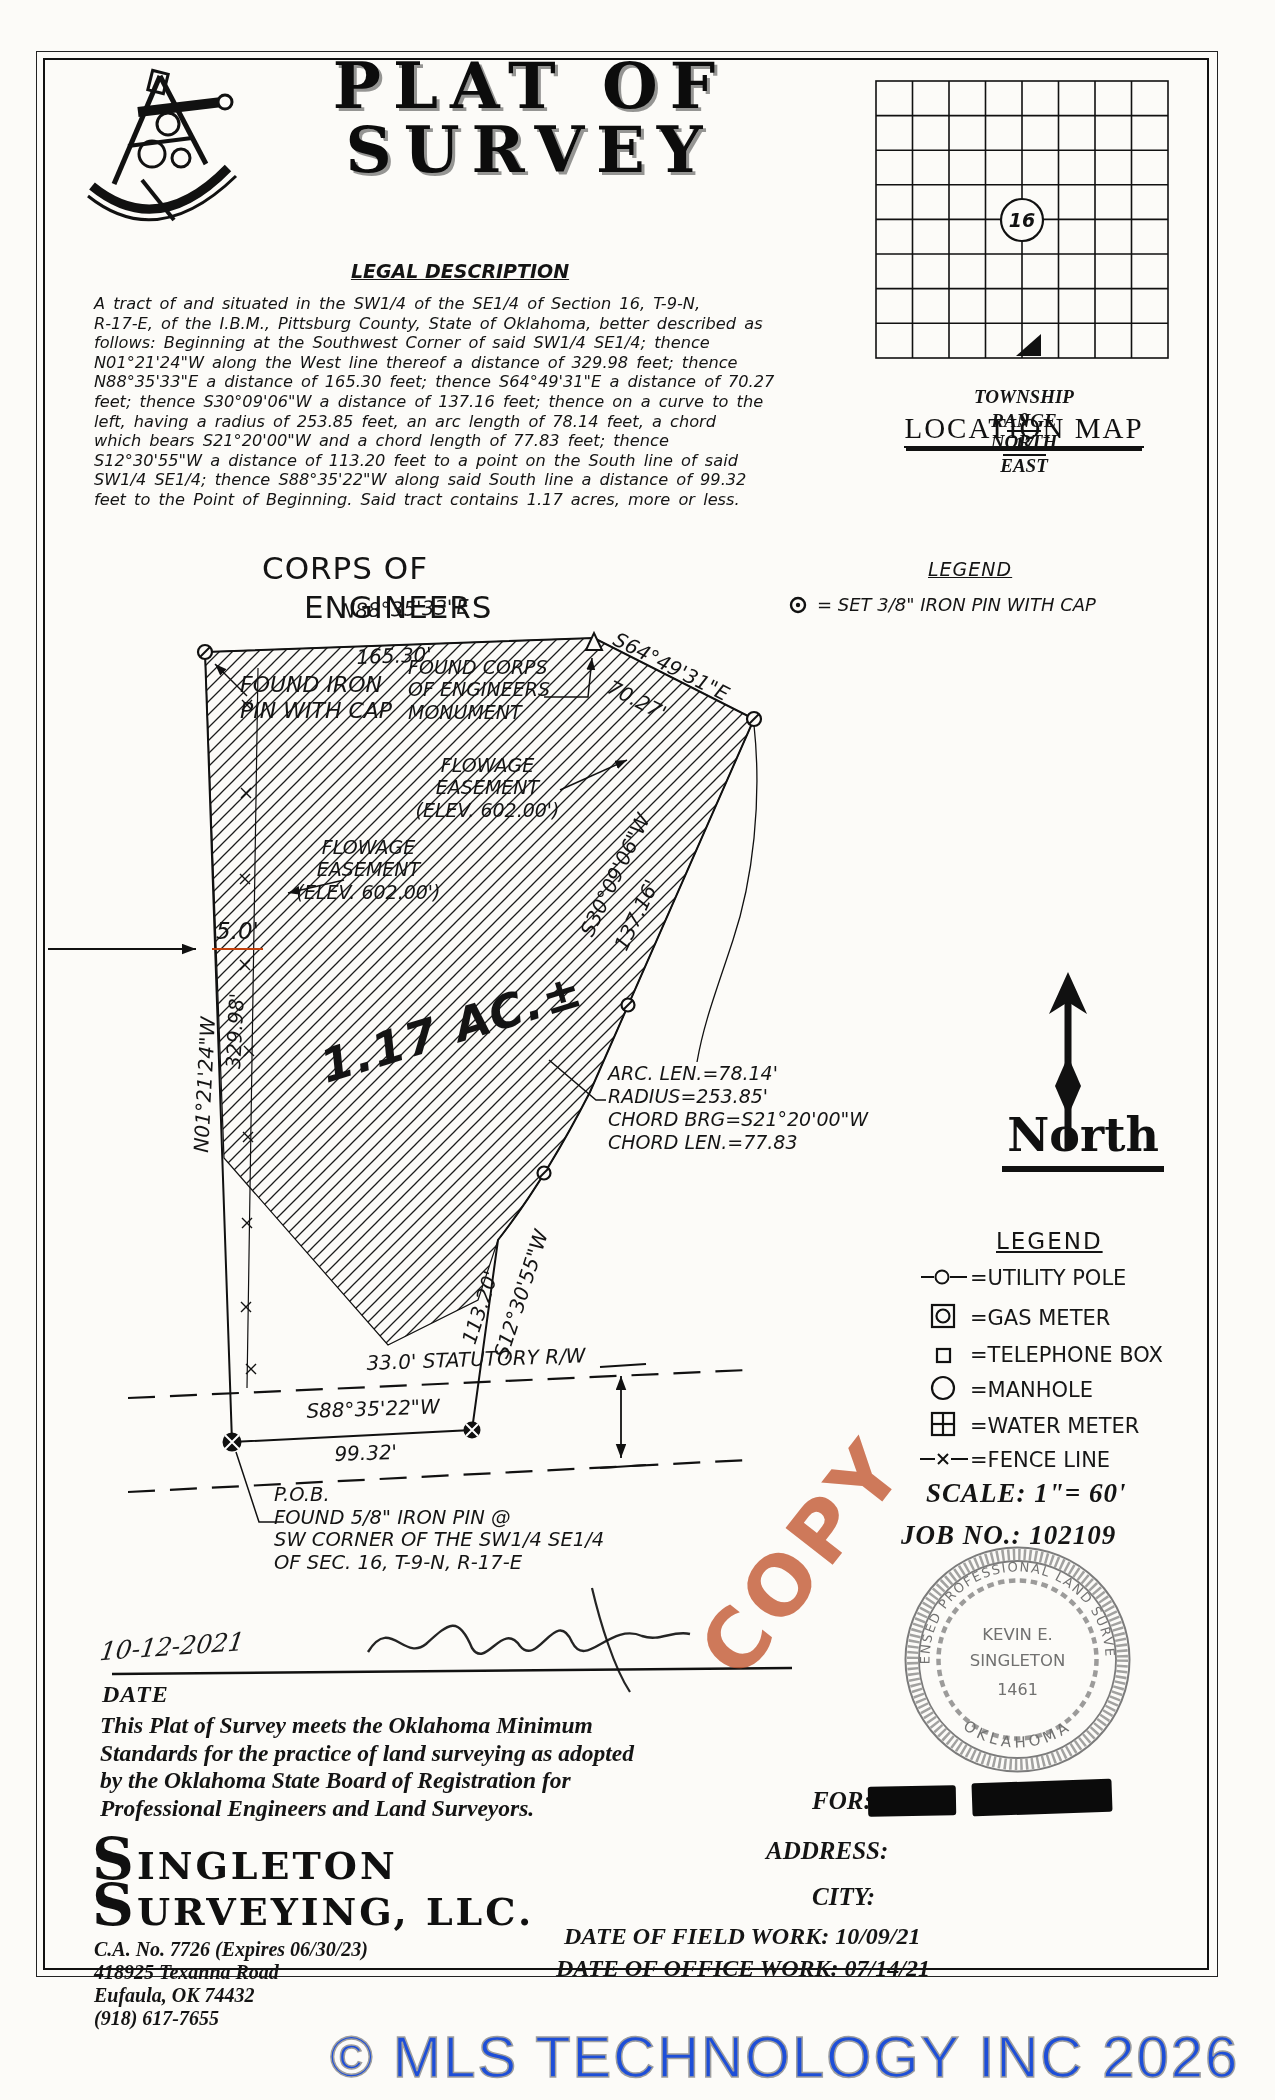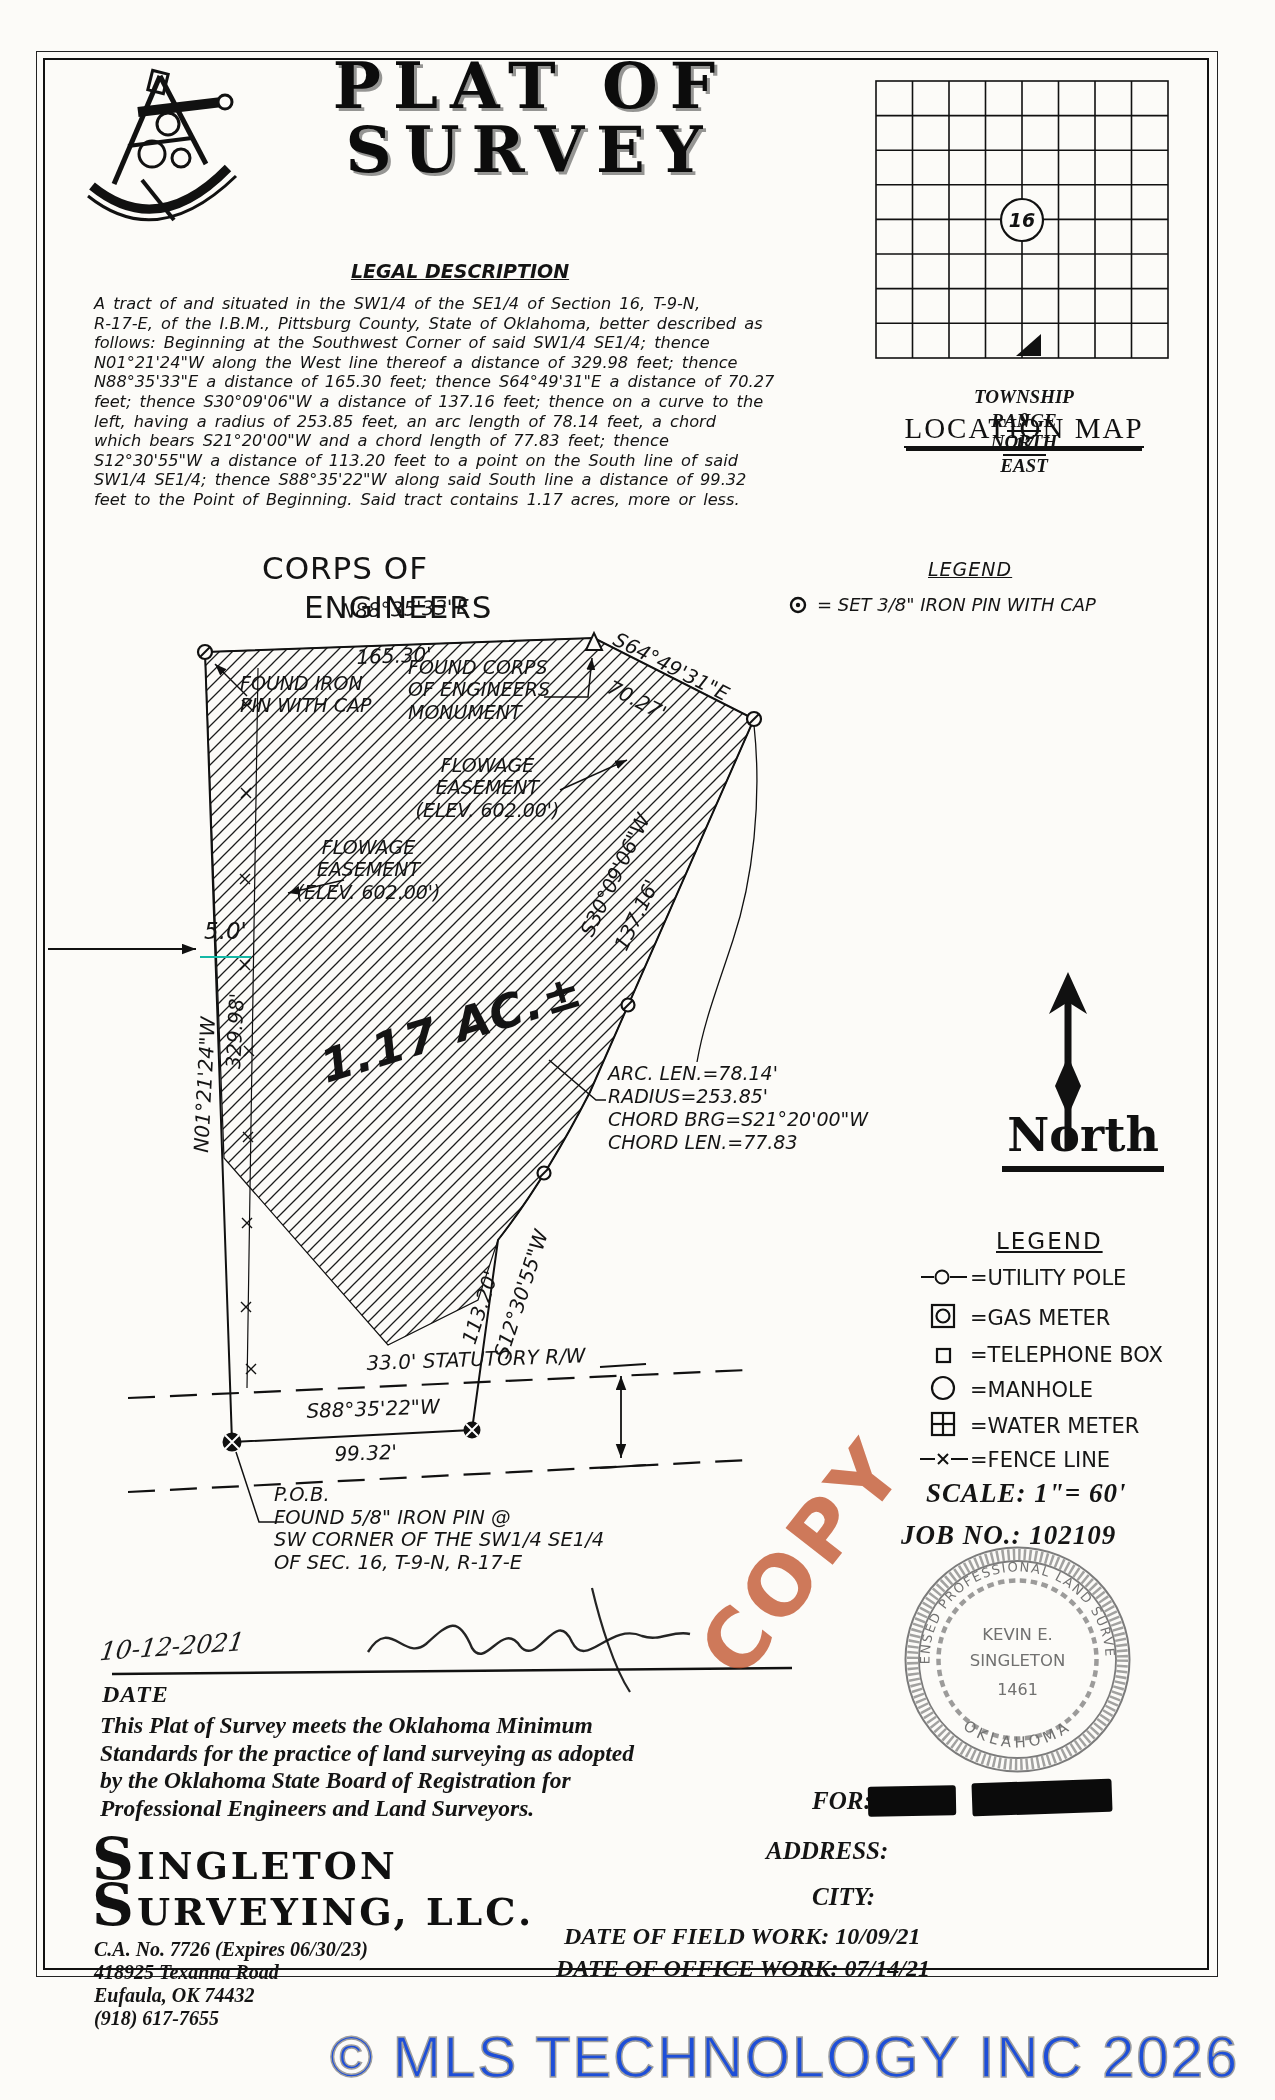--- a/index.html
+++ b/index.html
@@ -182,30 +182,30 @@
     <path d="M592,1588 C600,1622 614,1668 630,1692" fill="none" stroke="#111" stroke-width="2.2" opacity=".92"></path>
     <line x1="112" y1="1674" x2="792" y2="1668" stroke="#111" stroke-width="2.6"></line>
   </svg>
 
   <div class="l" style="left:262px;top:550px;font-size:31px;font-style:normal;letter-spacing:1px;z-index:2;">CORPS OF</div>
   <div class="l" style="left:304px;top:589px;font-size:31px;font-style:normal;letter-spacing:1px;z-index:2;">ENGINEERS</div>
 
   <div class="l" style="left:340px;top:600px;font-size:20px;transform:rotate(-2deg);z-index:2;">N88°35'33"E</div>
   <div class="l" style="left:356px;top:646px;font-size:20px;transform:rotate(-2deg);z-index:2;">165.30'</div>
 
-  <div class="l" style="left:240px;top:672px;font-size:19px;z-index:2;">FOUND IRON
+  <div class="l" style="left:240px;top:672px;font-size:22px;z-index:2;">FOUND IRON
 PIN WITH CAP</div>
   <div class="l" style="left:408px;top:656px;width:150px;text-align:left;font-size:19px;z-index:2;">FOUND CORPS
 OF ENGINEERS
 MONUMENT</div>
 
   <div class="l" style="left:620px;top:628px;font-size:20px;transform:rotate(27deg);z-index:2;">S64°49'31"E</div>
   <div class="l" style="left:614px;top:676px;font-size:20px;transform:rotate(27deg);z-index:2;">70.27'</div>
 
-  <div class="l" style="left:200px;top:918px;font-size:23px;border-bottom:2px solid #14b8a6;padding:0 4px 11px 4px;z-index:2;">5.0'</div>
+  <div class="l" style="left:212px;top:918px;font-size:23px;border-bottom:2px solid #c2410c;padding:0 4px 3px 4px;z-index:2;">5.0'</div>
 
   <div class="l" style="left:395px;top:754px;width:185px;text-align:center;font-size:19px;z-index:2;">FLOWAGE EASEMENT
 (ELEV. 602.00')</div>
   <div class="l" style="left:276px;top:836px;width:185px;text-align:center;font-size:19px;z-index:2;">FLOWAGE EASEMENT
 (ELEV. 602.00')</div>
 
   <div class="l" style="left:314px;top:1042px;font-size:46px;font-weight:bold;letter-spacing:2px;transform:rotate(-17deg);z-index:2;">1.17 AC.±</div>
 
   <div class="l" style="left:576px;top:930px;font-size:20px;transform:rotate(-64deg);z-index:2;">S30°09'06"W</div>
   <div class="l" style="left:610px;top:944px;font-size:20px;transform:rotate(-64deg);z-index:2;">137.16'</div>

